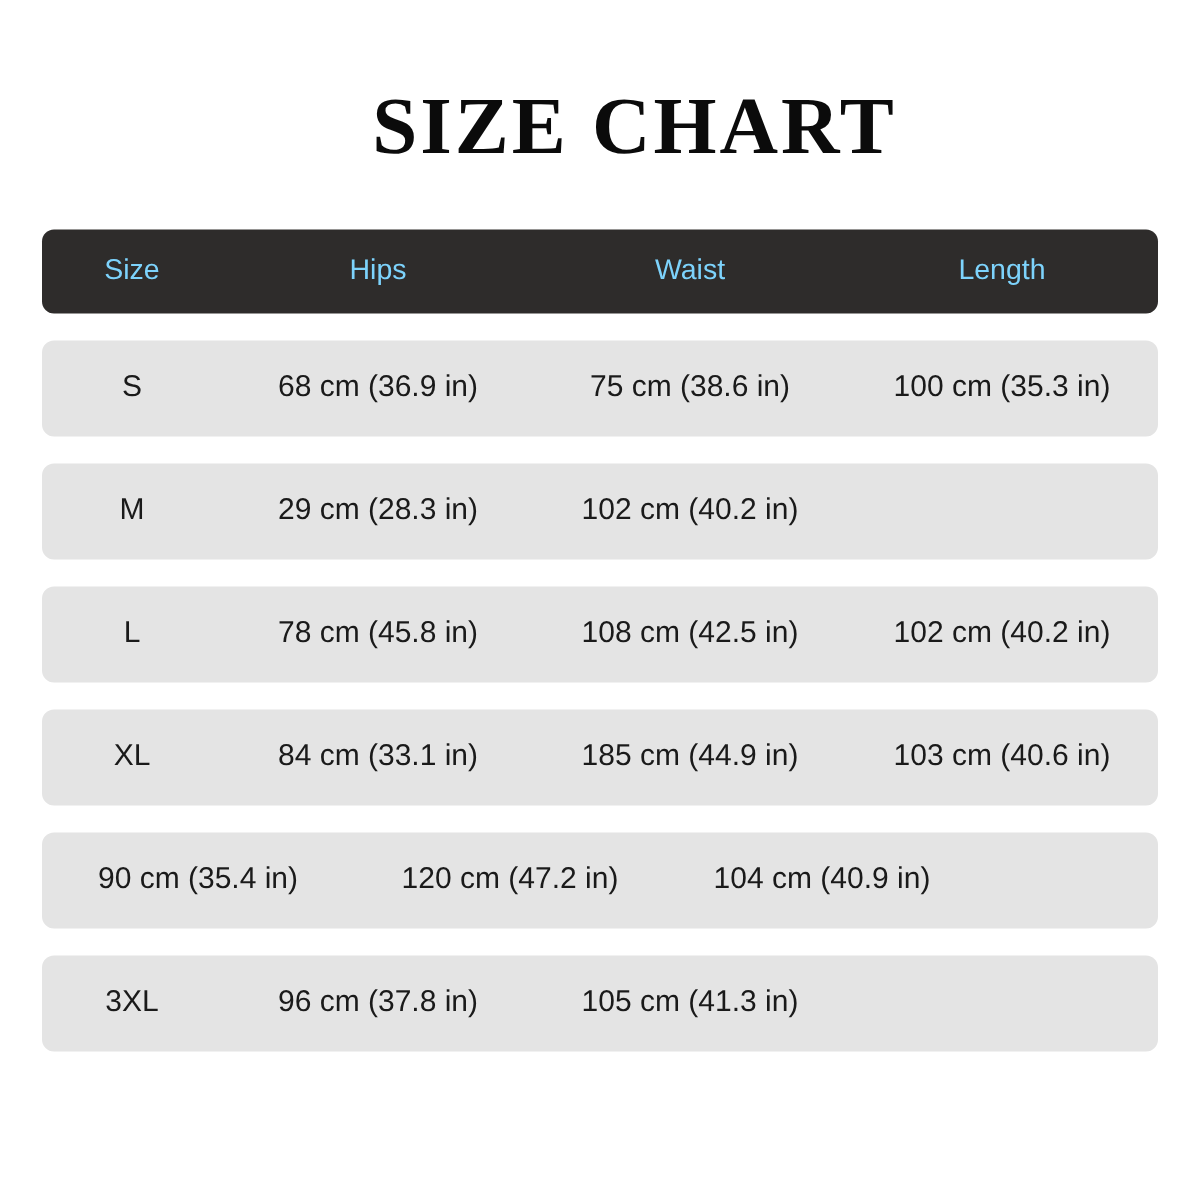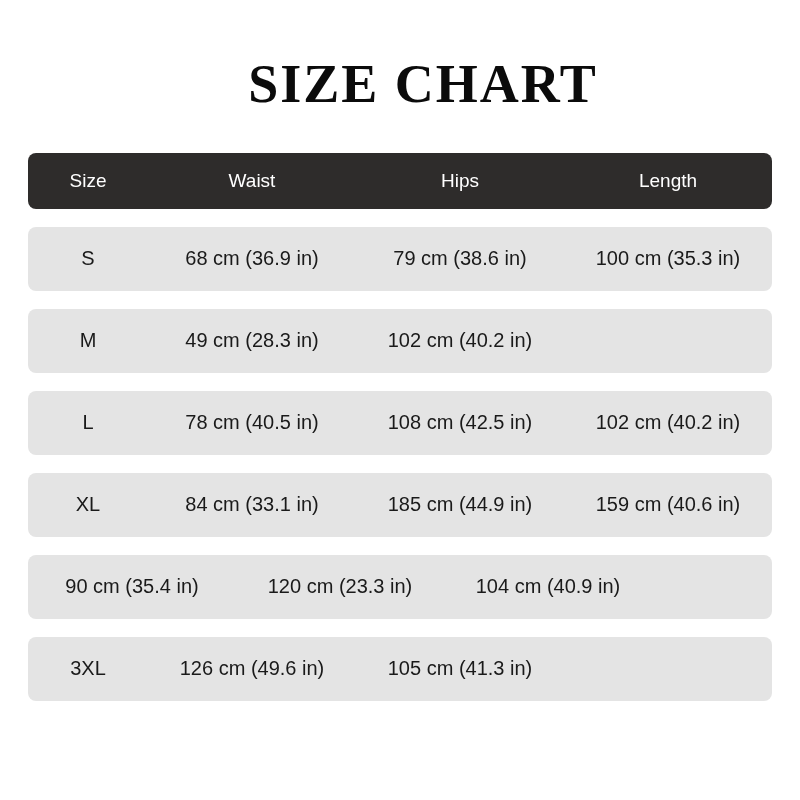--- a/index.html
+++ b/index.html
@@ -38,21 +38,21 @@
   }
   .row {
     display: flex;
     align-items: center;
     border-radius: 8px;
     box-sizing: border-box;
   }
   .header-row {
     background: #2e2c2b;
     height: 56px;
-    color: #ffffff;
+    color: #7dd3fc;
     font-size: 19px;
   }
   .data-row {
     background: #e4e4e4;
     height: 64px;
     color: #1a1a1a;
     font-size: 20px;
     margin-top: 18px;
   }
   .cell {
@@ -71,58 +71,58 @@
 <body>
 
 <div class="page">
 
   <h1 class="title">SIZE CHART</h1>
 
   <div class="table">
 
     <div class="row header-row">
       <div class="cell c-size">Size</div>
+      <div class="cell c-hips">Hips</div>
       <div class="cell c-waist">Waist</div>
-      <div class="cell c-hips">Hips</div>
       <div class="cell c-length">Length</div>
     </div>
 
     <div class="row data-row">
       <div class="cell c-size">S</div>
       <div class="cell c-waist">68 cm (36.9 in)</div>
-      <div class="cell c-hips">79 cm (38.6 in)</div>
+      <div class="cell c-hips">75 cm (38.6 in)</div>
       <div class="cell c-length">100 cm (35.3 in)</div>
     </div>
 
     <div class="row data-row">
       <div class="cell c-size">M</div>
-      <div class="cell c-waist">49 cm (28.3 in)</div>
+      <div class="cell c-waist">29 cm (28.3 in)</div>
       <div class="cell c-hips">102 cm (40.2 in)</div>
     </div>
 
     <div class="row data-row">
       <div class="cell c-size">L</div>
-      <div class="cell c-waist">78 cm (40.5 in)</div>
+      <div class="cell c-waist">78 cm (45.8 in)</div>
       <div class="cell c-hips">108 cm (42.5 in)</div>
       <div class="cell c-length">102 cm (40.2 in)</div>
     </div>
 
     <div class="row data-row">
       <div class="cell c-size">XL</div>
       <div class="cell c-waist">84 cm (33.1 in)</div>
       <div class="cell c-hips">185 cm (44.9 in)</div>
-      <div class="cell c-length">159 cm (40.6 in)</div>
+      <div class="cell c-length">103 cm (40.6 in)</div>
     </div>
 
     <div class="row data-row">
       <div class="cell c-waist">90 cm (35.4 in)</div>
-      <div class="cell c-hips">120 cm (23.3 in)</div>
+      <div class="cell c-hips">120 cm (47.2 in)</div>
       <div class="cell c-length">104 cm (40.9 in)</div>
     </div>
 
     <div class="row data-row">
       <div class="cell c-size">3XL</div>
-      <div class="cell c-hips">126 cm (49.6 in)</div>
+      <div class="cell c-waist">96 cm (37.8 in)</div>
       <div class="cell c-length">105 cm (41.3 in)</div>
     </div>
 
   </div>
 </div>
 
 </body></html>

